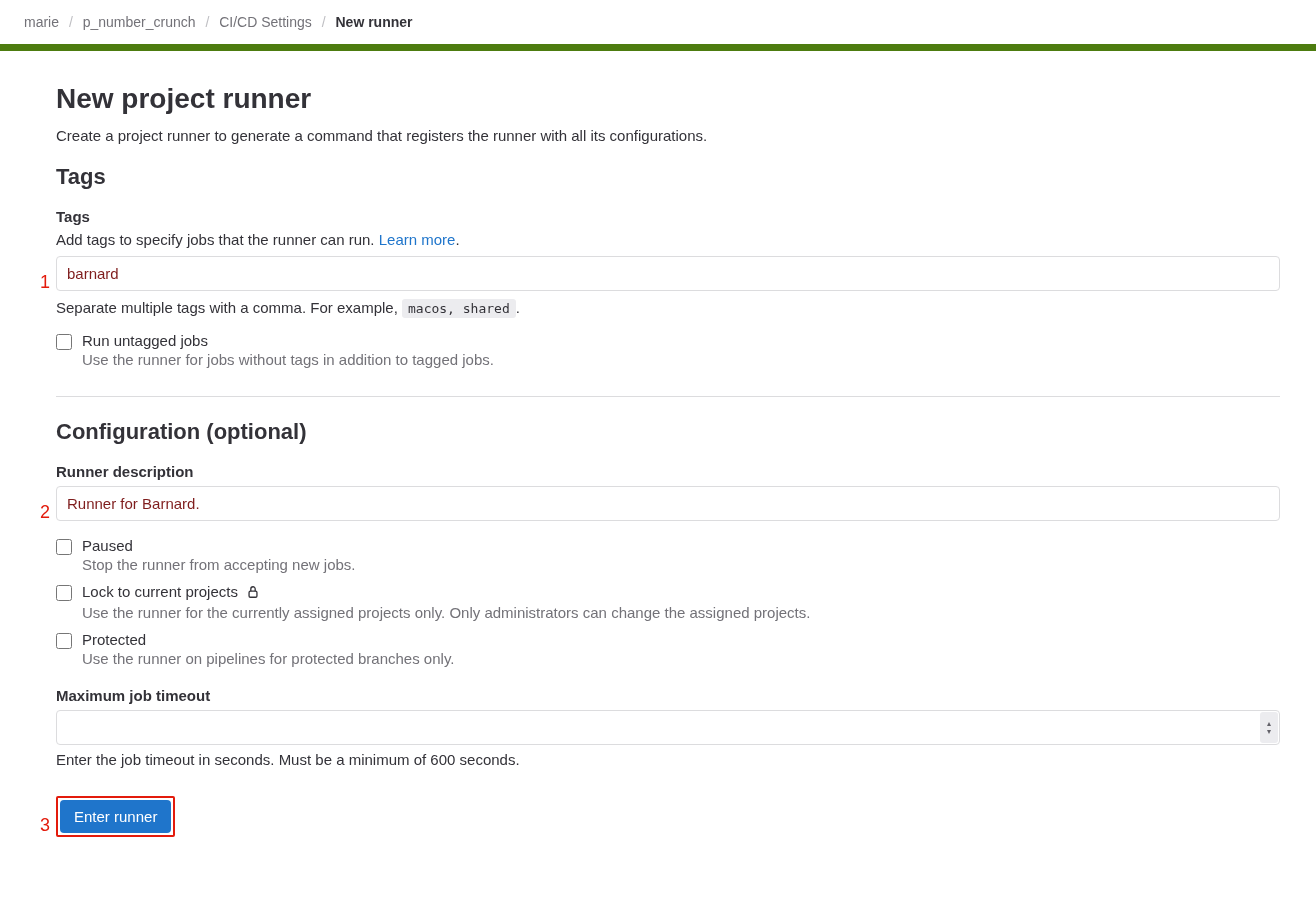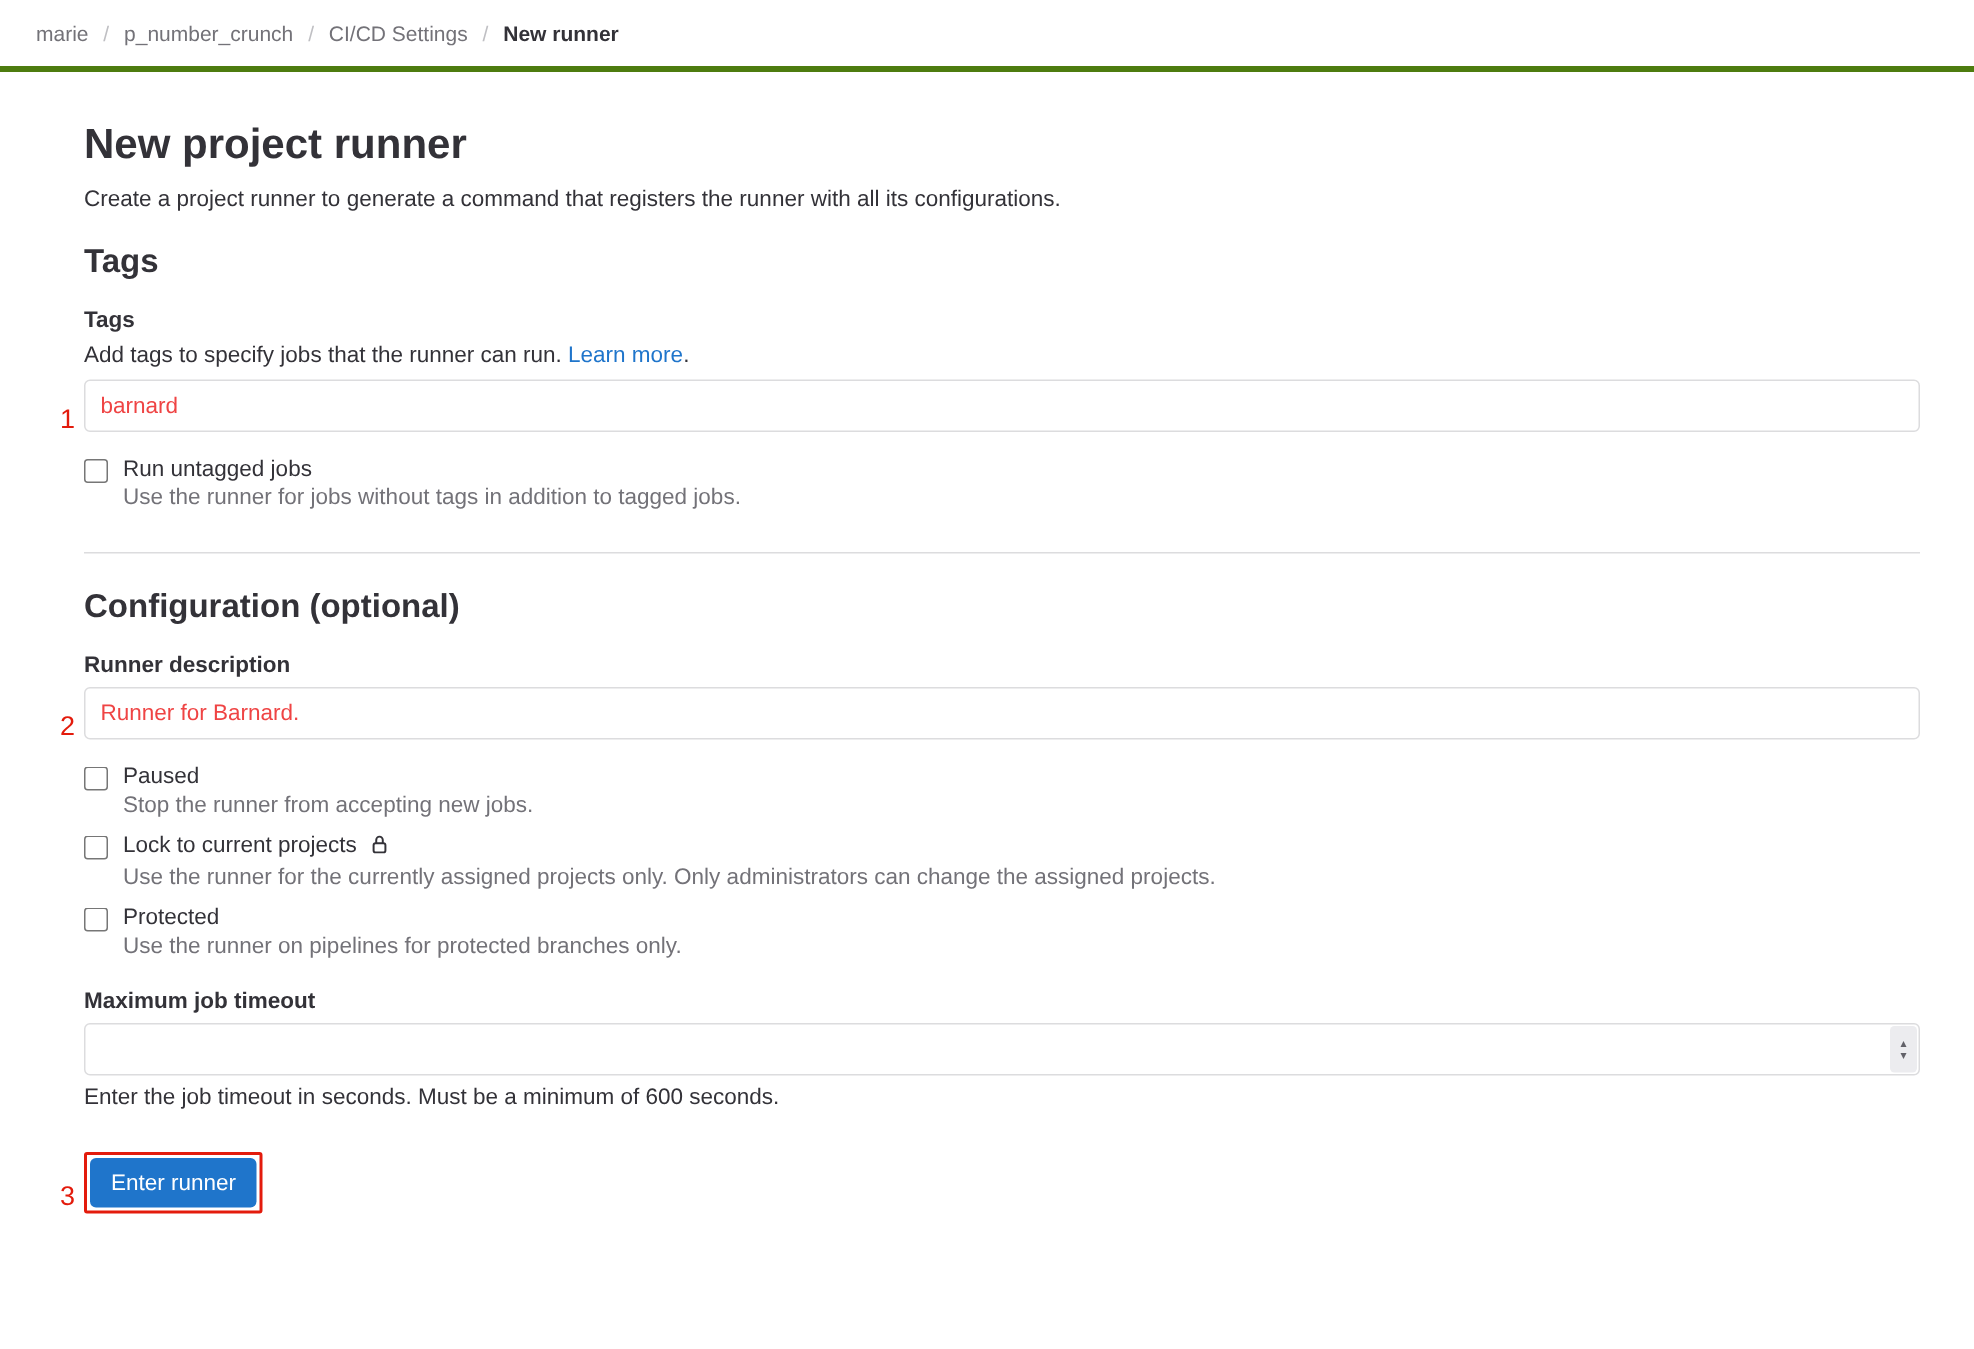--- a/index.html
+++ b/index.html
@@ -5,21 +5,21 @@
   * { box-sizing: border-box; }
   body {
     margin: 0;
     font-family: -apple-system, BlinkMacSystemFont, "Segoe UI", Helvetica, Arial, sans-serif;
     font-size: 14px;
     color: #333238;
     background: #fff;
   }
   .breadcrumbs {
     padding: 14px 24px;
-    border-bottom: 4px solid #4d7c0f;
+    border-bottom: 7px solid #4d7c0f;
     font-size: 14px;
     color: #737278;
   }
   .breadcrumbs a {
     color: #737278;
     text-decoration: none;
   }
   .breadcrumbs .sep { margin: 0 6px; color: #bfbfc3; }
   .breadcrumbs .current { color: #333238; font-weight: 600; }
   .container {
@@ -67,21 +67,21 @@
     position: absolute;
     left: -16px;
     top: -2px;
   }
   input[type="text"], input[type="number"] {
     width: 100%;
     padding: 8px 10px;
     font-size: 15px;
     border: 1px solid #dcdcde;
     border-radius: 4px;
-    color: #ef4444;
+    color: #7f1d1d;
     font-family: inherit;
   }
   .number-wrap {
     position: relative;
   }
   .spinner {
     position: absolute;
     right: 2px;
     top: 2px;
     bottom: 2px;
@@ -188,20 +188,23 @@
   <div class="block">
     <div class="field-label">Tags</div>
     <div class="field-desc">
       <span>Add tags to specify jobs that the runner can run. </span><a href="#" class="link">Learn more</a><span>.</span>
     </div>
     <div class="input-row">
       <div class="anno">
           <span>1</span>
         </div>
       <input type="text" value="barnard" style="">
+    </div>
+    <div class="help-text">
+      <span>Separate multiple tags with a comma. For example, </span><code class="inline">macos, shared</code><span>.</span>
     </div>
   </div>
 
   <div class="checkbox-row">
     <input type="checkbox" style="">
     <div class="cb-content">
       <div class="cb-label">Run untagged jobs</div>
       <div class="cb-desc">Use the runner for jobs without tags in addition to tagged jobs.</div>
     </div>
   </div>

